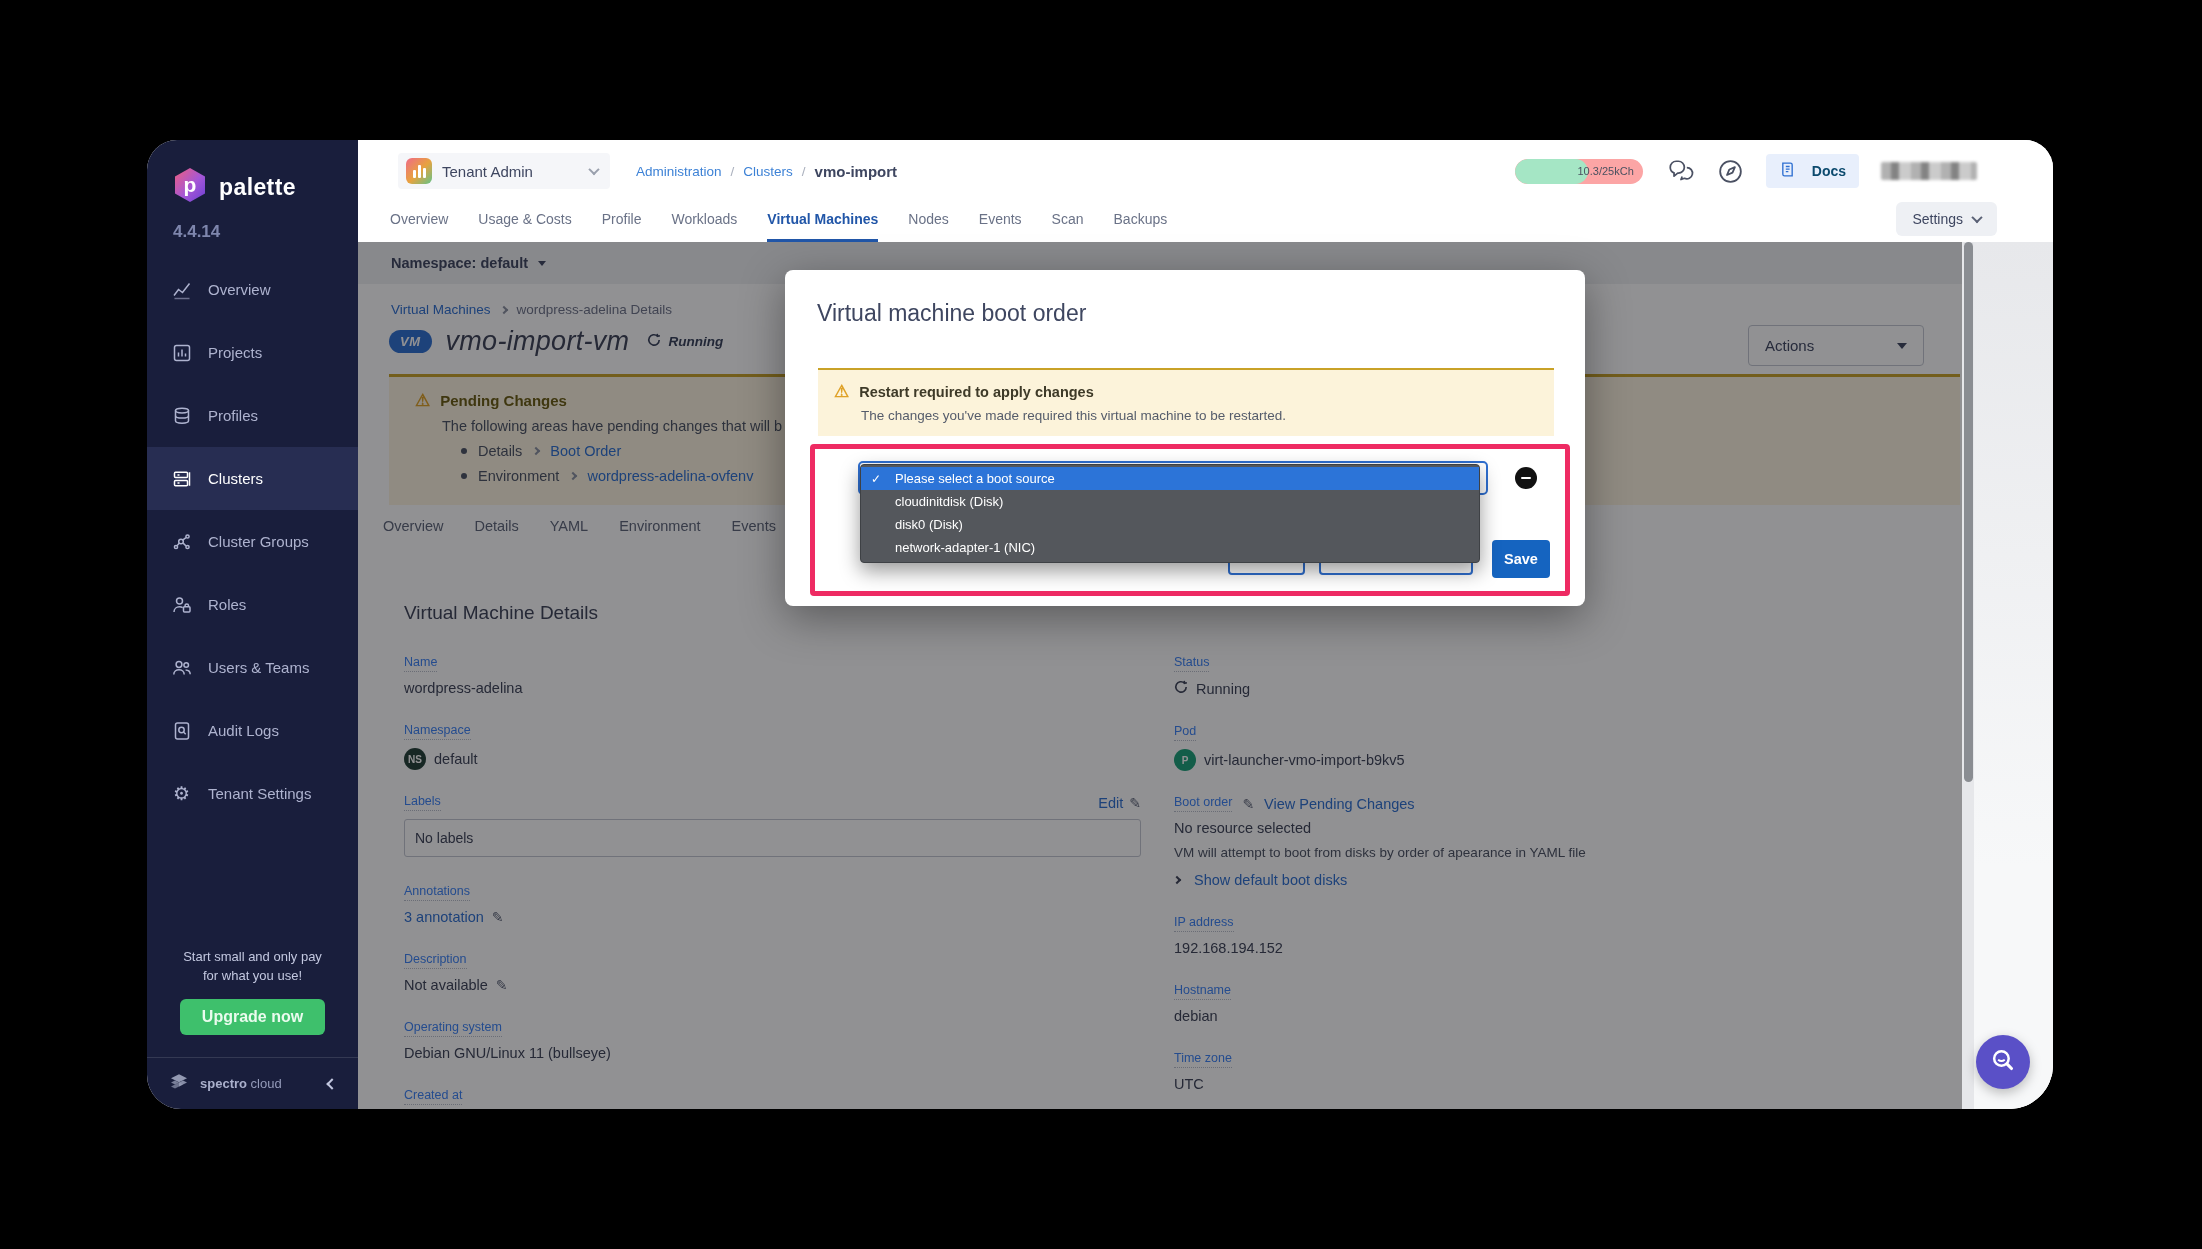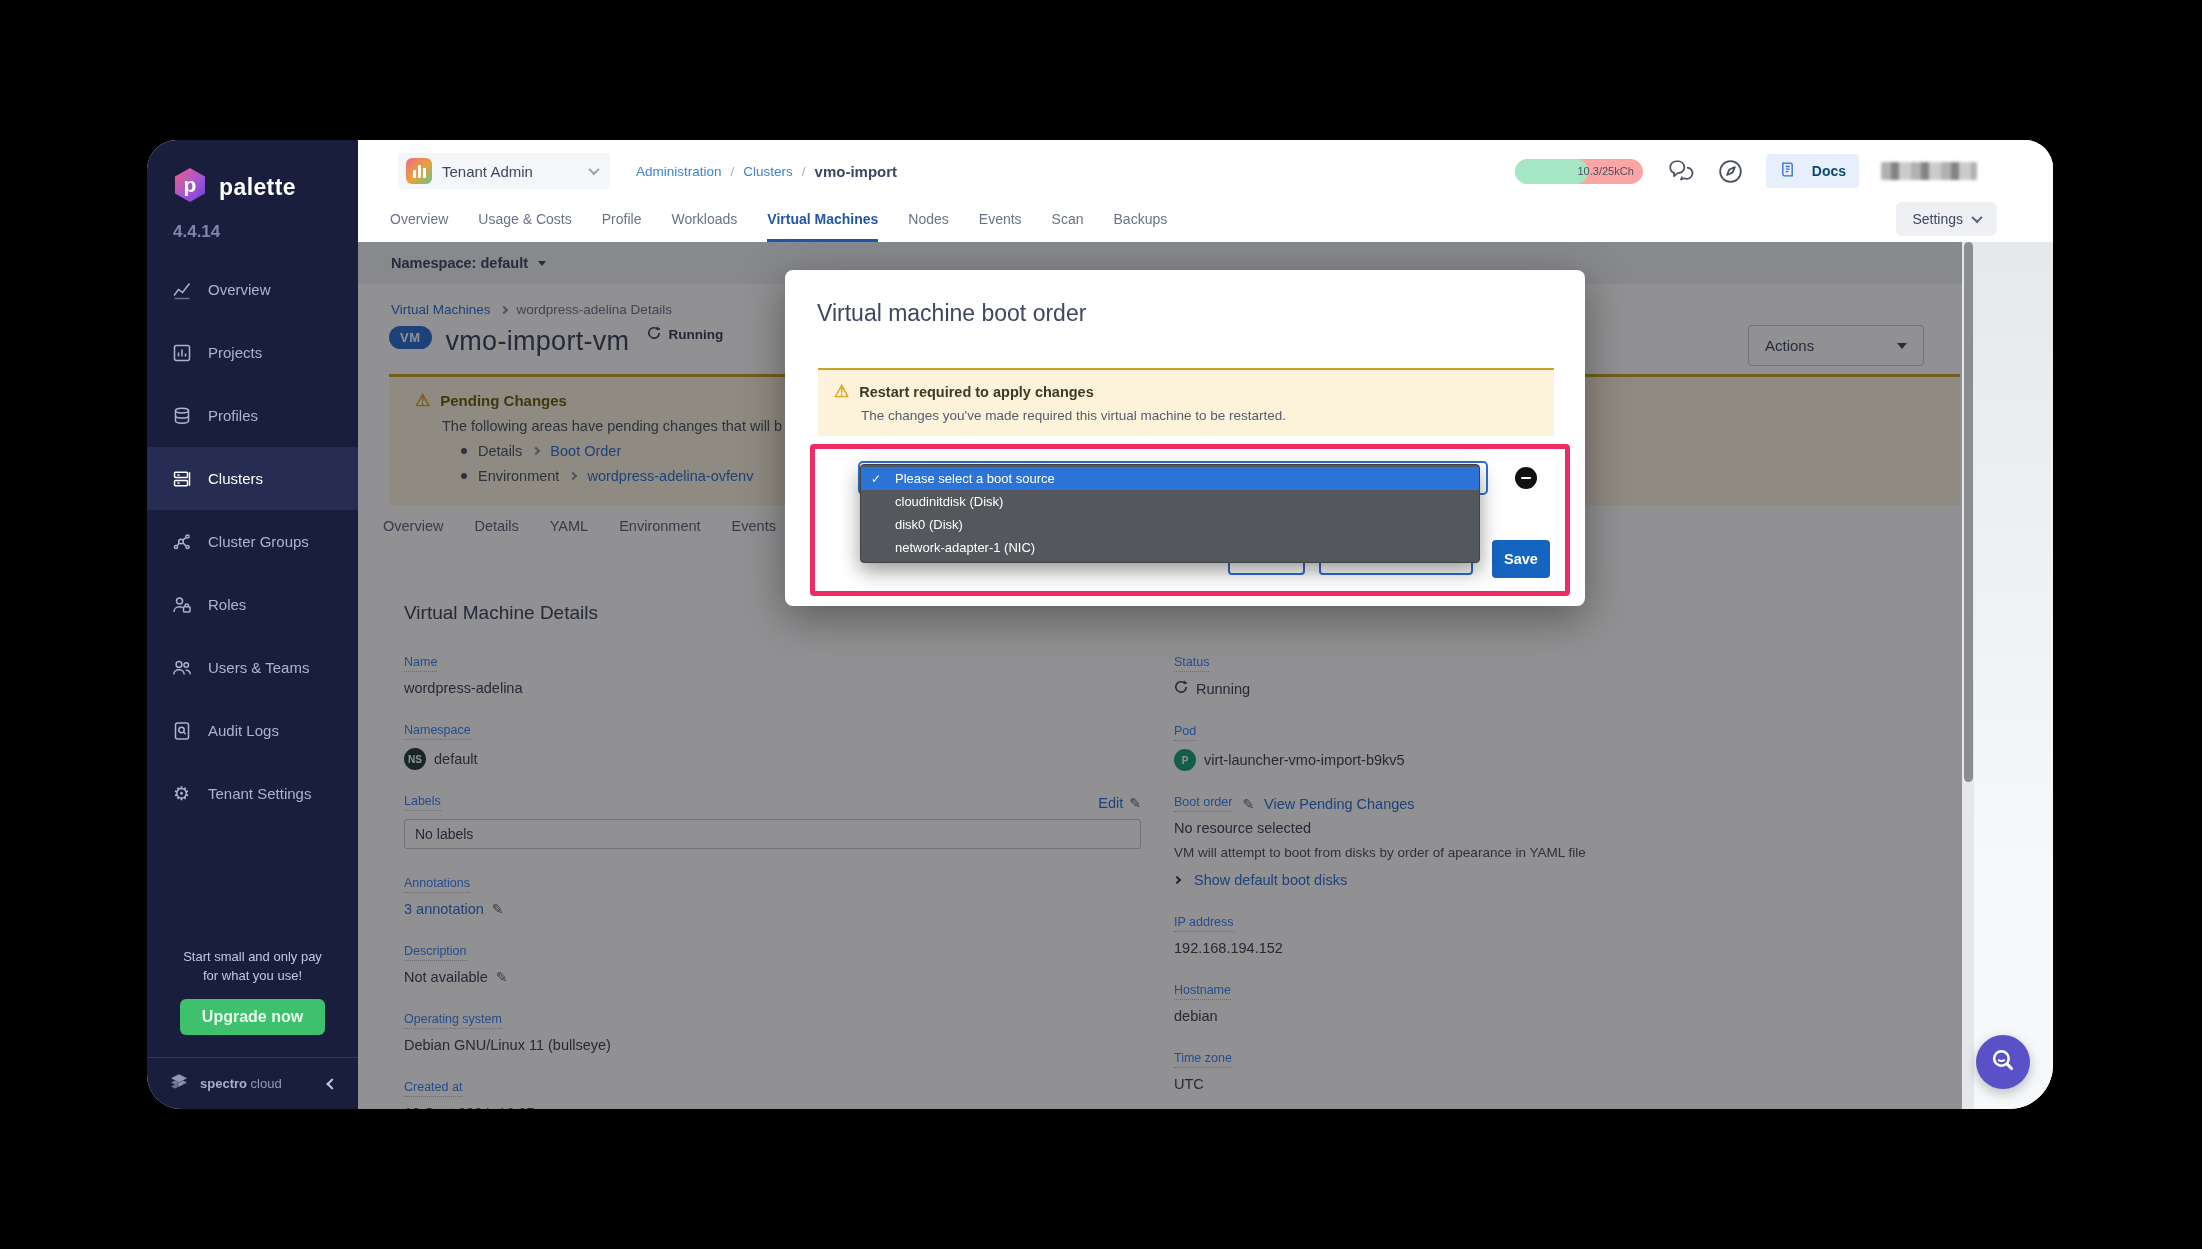--- a/index.html
+++ b/index.html
@@ -82,21 +82,21 @@
 
   
   .ns-bar { position:absolute; left:0; top:0; right:12px; height:42px; background:#eff0f3;
     display:flex; align-items:center; gap:10px; padding:0 33px; font-size:14.5px; font-weight:bold;
     color:#3e4660; cursor:pointer; }
   .ns-bar .caret { border-top-width:5px; border-left-width:4px; border-right-width:4px; }
   .bc2 { position:absolute; left:33px; top:60px; display:flex; align-items:center; gap:10px;
     font-size:13.5px; }
   .bc2 .cur { color:#6d7389; }
   .bc2 .chev { width:6px; height:6px; color:#8a90a0; }
-  .vm-row { position:absolute; left:31px; top:84px; display:flex; align-items:flex-start; gap:14px; }
+  .vm-row { position:absolute; left:31px; top:84px; display:flex; align-items:center; gap:14px;font-style:italic; }
   .vm-badge { background:#2d6fd1; color:#fff; font-size:13px; font-weight:bold; letter-spacing:.5px;
     border-radius:14px; padding:4px 11px; }
   .vm-name { font-size:27px; color:#3c4257; letter-spacing:.3px; }
   .vm-status { display:flex; align-items:center; gap:7px; font-size:13.5px; font-weight:bold;
     color:#353f58; margin-left:4px; }
   .actions-btn { position:absolute; left:1390px; top:83px; width:176px; height:41px;
     border:1px solid #c3c7d1; border-radius:4px; background:#fff; color:#3e4660; font-size:15px;
     display:flex; align-items:center; justify-content:space-between; padding:0 16px; cursor:pointer; }
   .pending { position:absolute; left:31px; top:132px; width:1571px; height:131px;
     background:#fdf5e0; border-top:3px solid #c9a227; padding:13px 24px 12px 26px; }
@@ -118,21 +118,21 @@
   .col-right { left:816px; width:720px; }
   .field { margin-bottom:24px; }
   .f-label { display:inline-block; font-size:12.5px; color:#3b82f6;
     border-bottom:1px dotted #b9bdcb; padding-bottom:2px; margin-bottom:8px; }
   .f-label-row { display:flex; align-items:center; margin-bottom:8px; }
   .f-label-row .f-label { margin-bottom:0; }
   .f-value { font-size:14.5px; color:#3c4257; display:flex; align-items:center; gap:8px; }
   .edit-link { margin-left:auto; display:flex; align-items:center; gap:6px; color:#2d6fd1;
     font-size:14.5px; cursor:pointer; }
   .pencil { font-size:14px; color:#5a6175; cursor:pointer; }
-  .labels-box { border:1px solid #c3c7d1; border-radius:3px; height:30px; display:flex;
+  .labels-box { border:1px solid #c3c7d1; border-radius:3px; height:38px; display:flex;
     align-items:center; padding:0 10px; font-size:14px; color:#3c4257; width:100%; }
   .badge-circle { width:22px; height:22px; border-radius:50%; color:#fff; font-size:10px;
     font-weight:bold; display:inline-flex; align-items:center; justify-content:center; flex:0 0 22px; }
   .ns-badge { background:#223f35; }
   .p-badge { background:#1aa178; }
   .boot-note { font-size:13.5px; color:#4b5263; margin-top:9px; }
   .boot-toggle { display:flex; align-items:center; gap:14px; margin-top:12px; font-size:14.5px; }
   .boot-toggle .chev { width:6px; height:6px; color:#3c4257; }
 
   .scrollbar { position:absolute; right:0; top:0; bottom:0; width:12px; background:#e6e7ea; }

